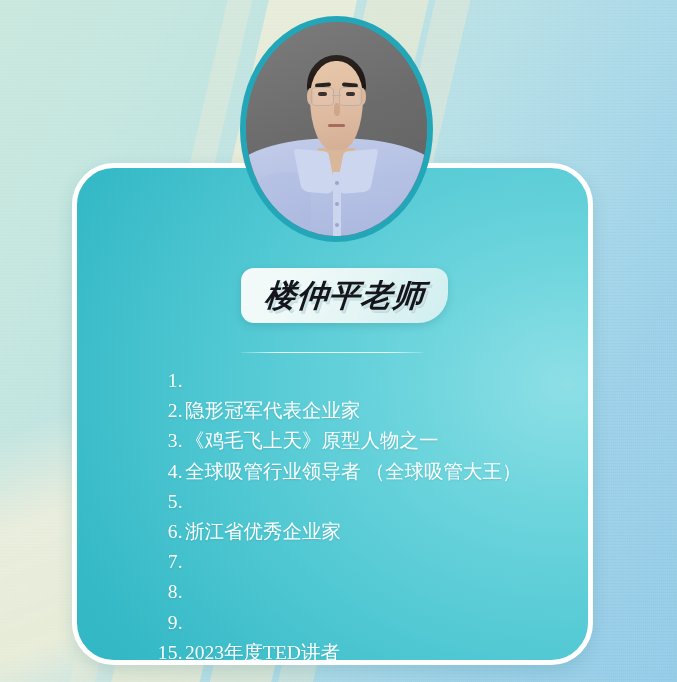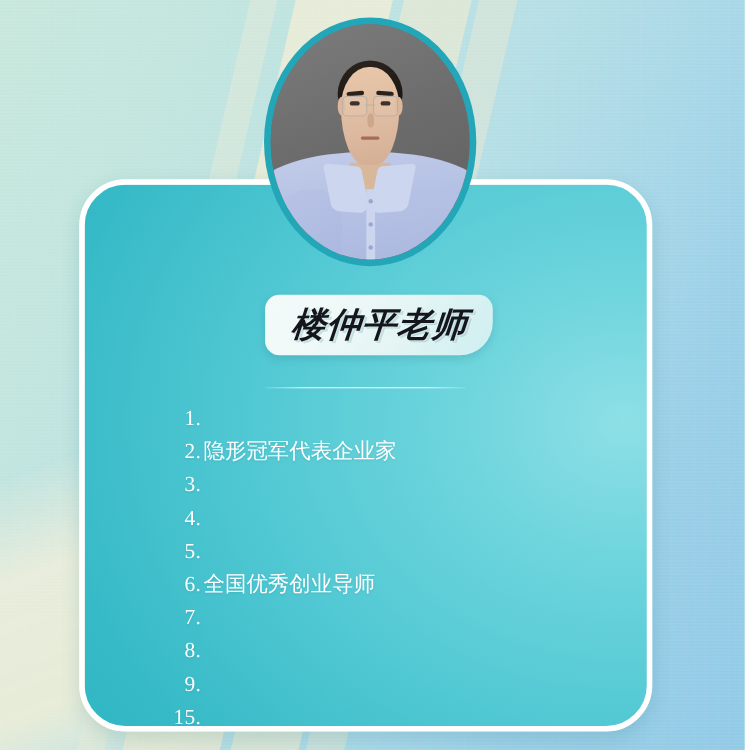--- a/index.html
+++ b/index.html
@@ -188,42 +188,45 @@
     <ul class="cred-list">
       <li class="cred-item">
         <span class="cred-num">1.</span>
       </li>
       <li class="cred-item">
         <span class="cred-num">2.</span>
         <span class="cred-text">隐形冠军代表企业家</span>
       </li>
       <li class="cred-item">
         <span class="cred-num">3.</span>
+        <span class="cred-text">《鸡毛飞上天》原型人物之一</span>
       </li>
       <li class="cred-item">
         <span class="cred-num">4.</span>
+        <span class="cred-text">全球吸管行业领导者 （全球吸管大王）</span>
       </li>
       <li class="cred-item">
         <span class="cred-num">5.</span>
       </li>
       <li class="cred-item">
         <span class="cred-num">6.</span>
-        <span class="cred-text">全国优秀创业导师</span>
+        <span class="cred-text">浙江省优秀企业家</span>
       </li>
       <li class="cred-item">
         <span class="cred-num">7.</span>
       </li>
       <li class="cred-item">
         <span class="cred-num">8.</span>
       </li>
       <li class="cred-item">
         <span class="cred-num">9.</span>
       </li>
       <li class="cred-item">
         <span class="cred-num">15.</span>
+        <span class="cred-text">2023年度TED讲者</span>
       </li>
     </ul>
   </div>
 
   <div class="portrait-wrap">
     <div class="portrait">
       <div class="ph-bg"></div>
       <div class="ph-shirt"></div>
       <div class="ph-shirt-l"></div>
       <div class="ph-neck"></div>

